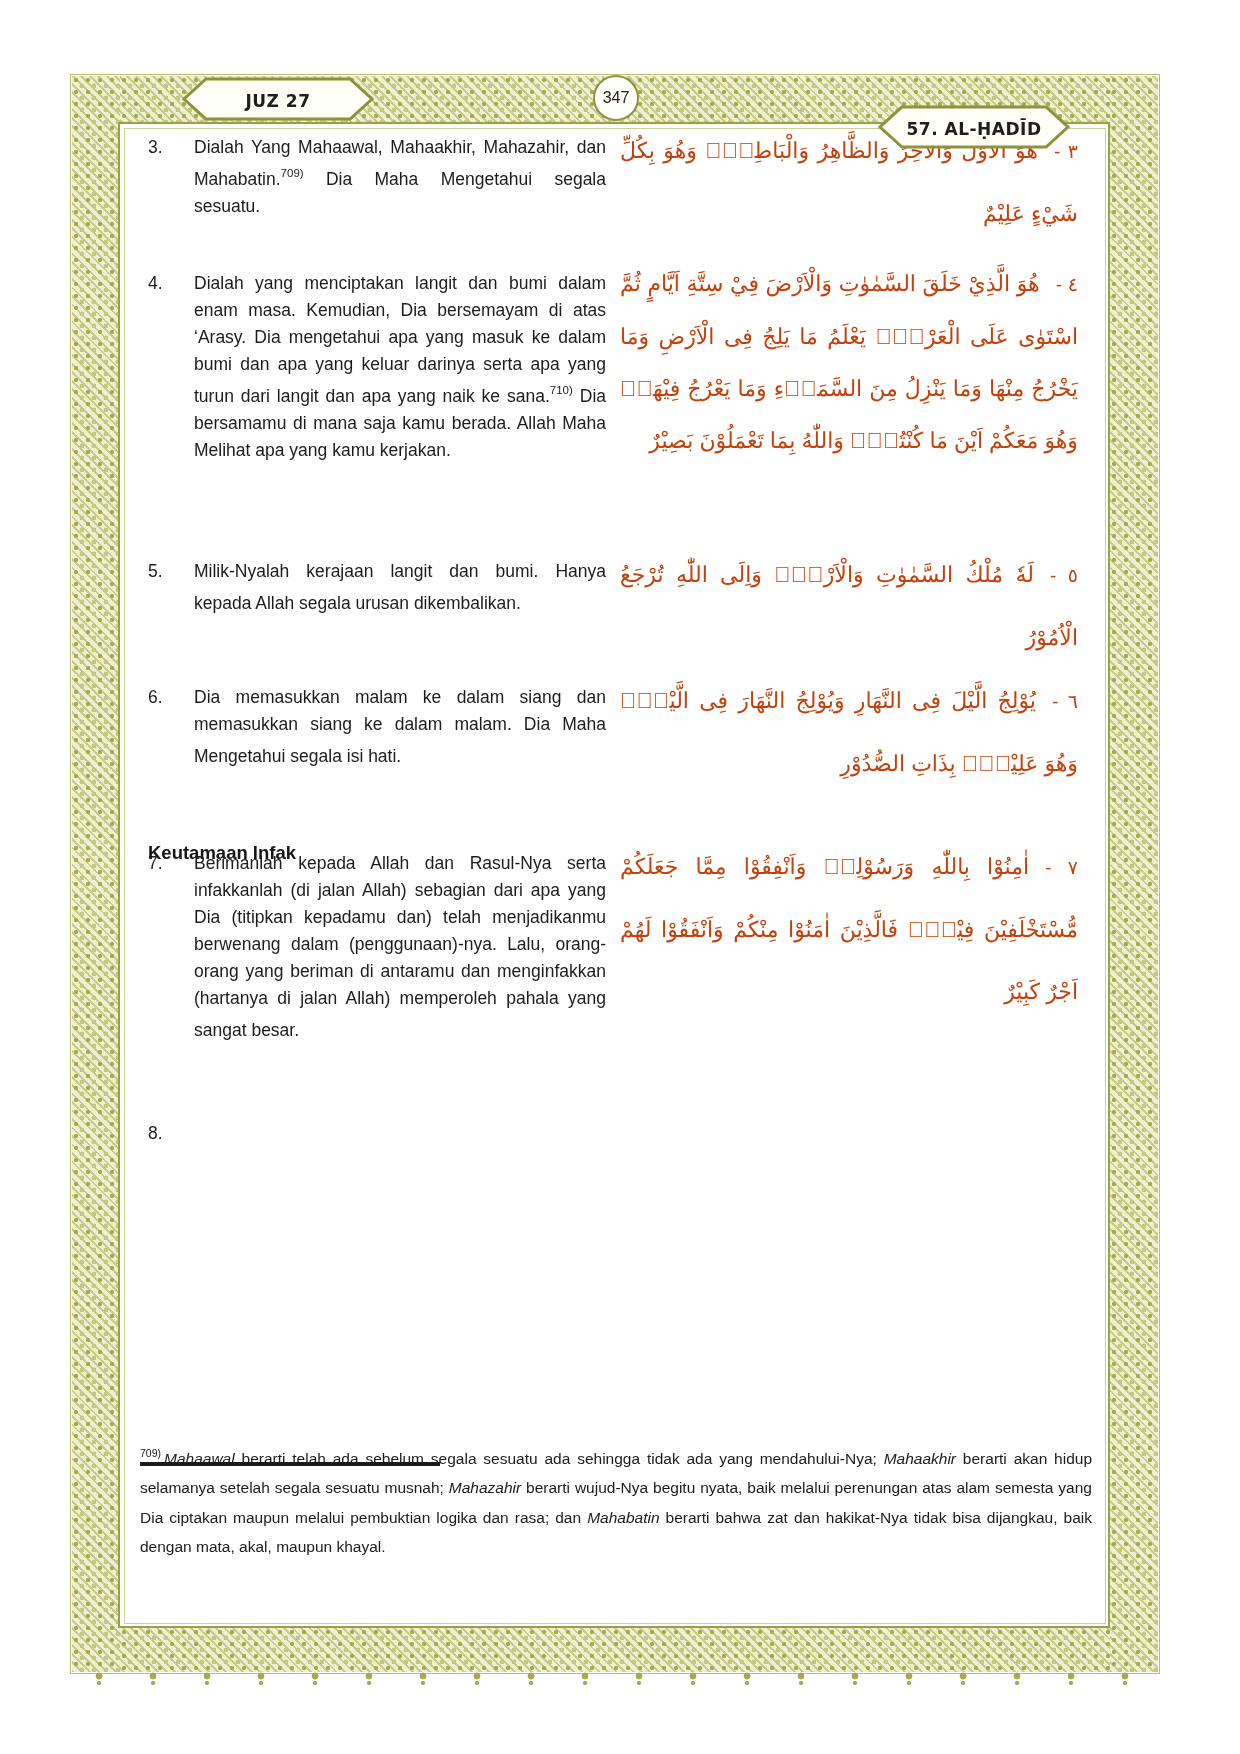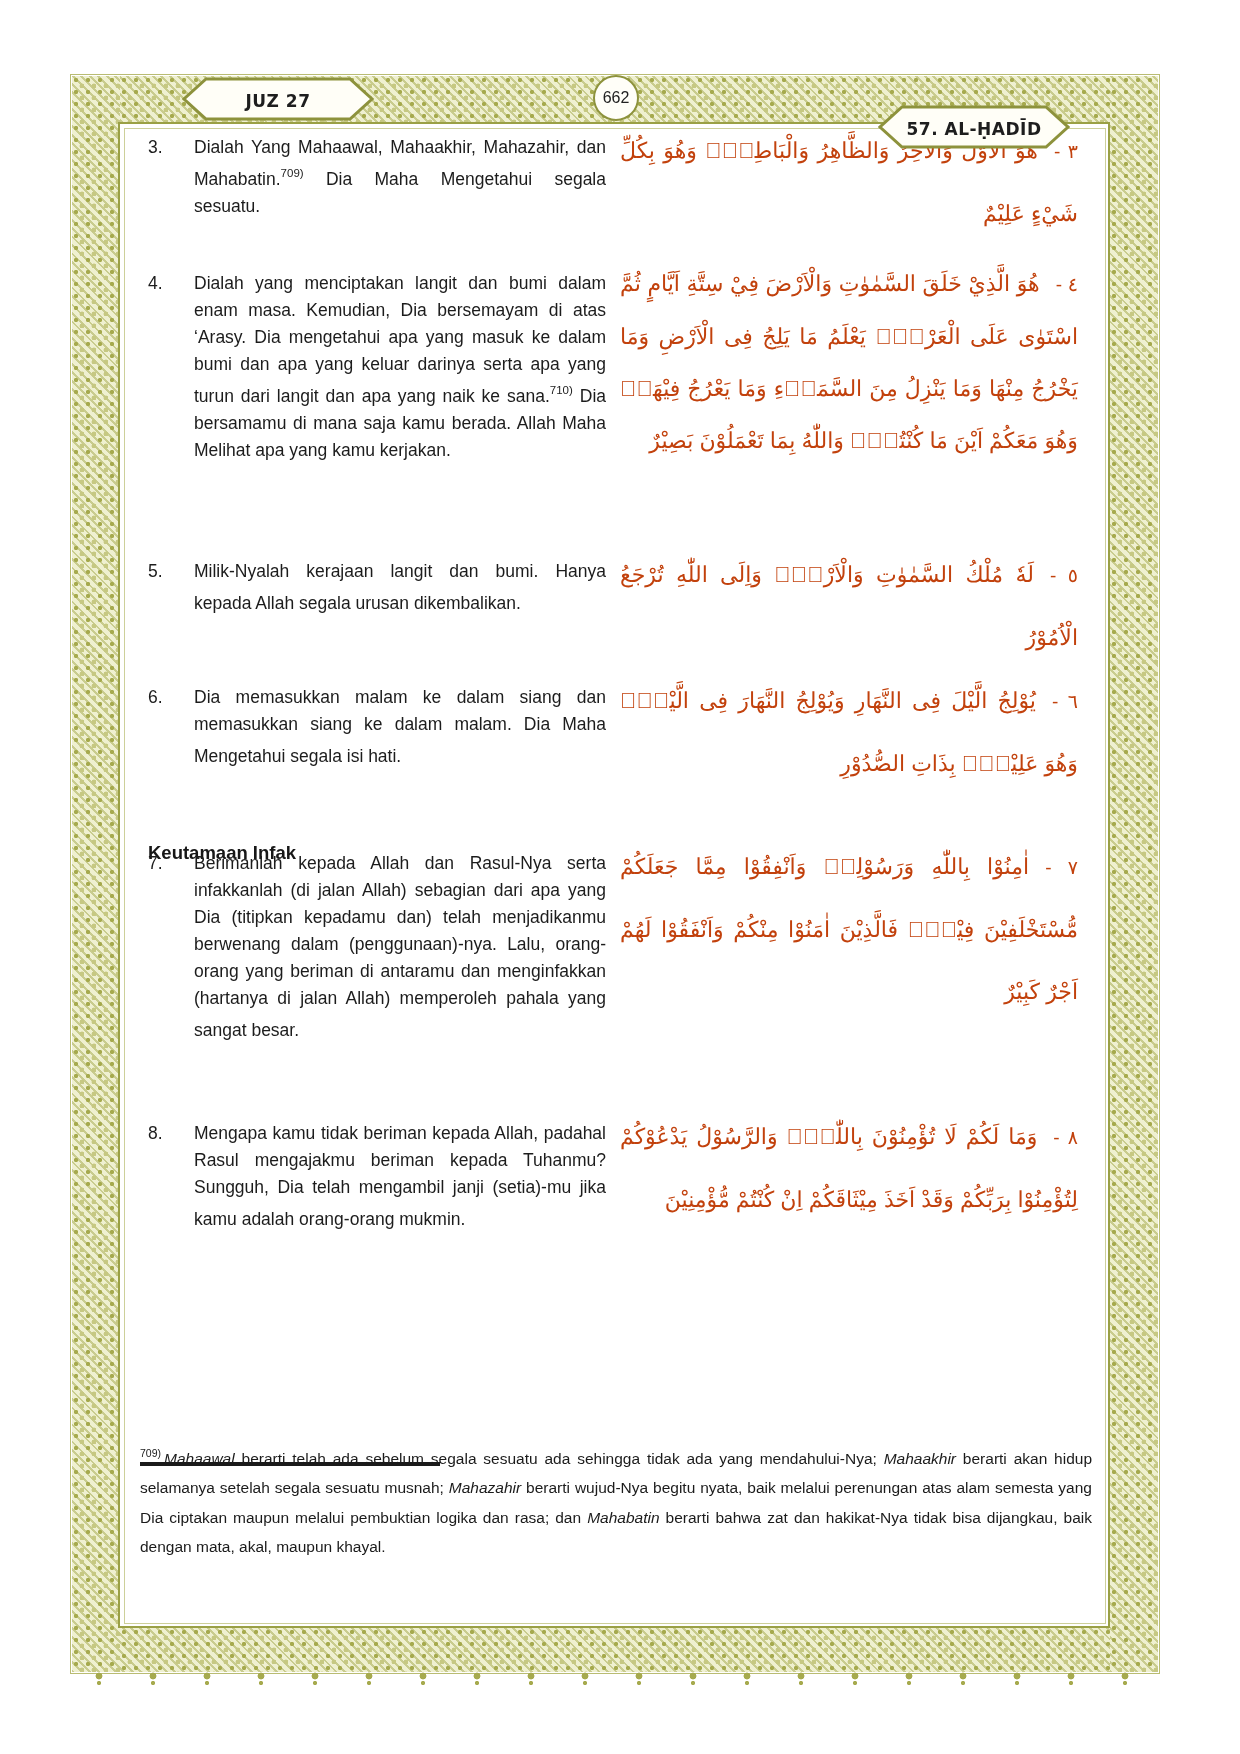--- a/index.html
+++ b/index.html
@@ -102,21 +102,21 @@
   <div class="inner-border2"></div>
 
   <div class="banner banner-left">
     <svg viewBox="0 0 192 44" width="192" height="44">
       <polygon points="24,2 168,2 190,22 168,42 24,42 2,22" fill="#fffef7" stroke="#8d923c" stroke-width="3"></polygon>
     </svg>
     <span class="lbl">JUZ 27</span>
   </div>
 
   <div class="page-circle">
-    <span>662</span>
+    <span>347</span>
   </div>
 
   <div class="banner banner-right">
     <svg viewBox="0 0 192 44" width="192" height="44">
       <polygon points="24,2 168,2 190,22 168,42 24,42 2,22" fill="#fffef7" stroke="#8d923c" stroke-width="3"></polygon>
     </svg>
     <span class="lbl">57. AL-ḤADĪD</span>
   </div>
 
   <div class="verse-left v3-l">
@@ -146,22 +146,20 @@
   <div class="section-heading">Keutamaan Infak</div>
 
   <div class="verse-left v7-l">
     <span class="vnum">7.</span>
     <p class="vtext"><span>Berimanlah kepada Allah dan Rasul-Nya serta infakkanlah (di jalan Allah) sebagian dari apa yang Dia (titipkan kepadamu dan) telah menjadikanmu berwenang dalam (penggunaan)-nya. Lalu, orang-orang yang beriman di antaramu dan menginfakkan (hartanya di jalan Allah) memperoleh pahala yang sangat besar.</span><sup></sup><span></span></p>
   </div>
   <div class="verse-arabic v7-a"><span class="aya-mark">٧ -</span><span>اٰمِنُوْا بِاللّٰهِ وَرَسُوْلِهٖ وَاَنْفِقُوْا مِمَّا جَعَلَكُمْ مُّسْتَخْلَفِيْنَ فِيْهِۗ فَالَّذِيْنَ اٰمَنُوْا مِنْكُمْ وَاَنْفَقُوْا لَهُمْ اَجْرٌ كَبِيْرٌ</span></div>
 
   <div class="verse-left v8-l">
     <span class="vnum">8.</span>
-    <p class="vtext"><span>Mengapa kamu tidak beriman kepada Allah, padahal Rasul mengajakmu beriman kepada Tuhanmu? Sungguh, Dia telah mengambil janji (setia)-mu jika kamu adalah orang-orang mukmin.</span><sup></sup><span></span></p>
   </div>
-  <div class="verse-arabic v8-a"><span class="aya-mark">٨ -</span><span>وَمَا لَكُمْ لَا تُؤْمِنُوْنَ بِاللّٰهِۚ وَالرَّسُوْلُ يَدْعُوْكُمْ لِتُؤْمِنُوْا بِرَبِّكُمْ وَقَدْ اَخَذَ مِيْثَاقَكُمْ اِنْ كُنْتُمْ مُّؤْمِنِيْنَ</span></div>
 
   <div class="fn-sep"></div>
 
   <p class="footnote fn-709"><sup>709)</sup><i>Mahaawal</i><span> berarti telah ada sebelum segala sesuatu ada sehingga tidak ada yang mendahului-Nya; </span><i>Mahaakhir</i><span> berarti akan hidup selamanya setelah segala sesuatu musnah; </span><i>Mahazahir</i><span> berarti wujud-Nya begitu nyata, baik melalui perenungan atas alam semesta yang Dia ciptakan maupun melalui pembuktian logika dan rasa; dan </span><i>Mahabatin</i><span> berarti bahwa zat dan hakikat-Nya tidak bisa dijangkau, baik dengan mata, akal, maupun khayal.</span></p>
 
 
 </div>
 
 </body></html>

